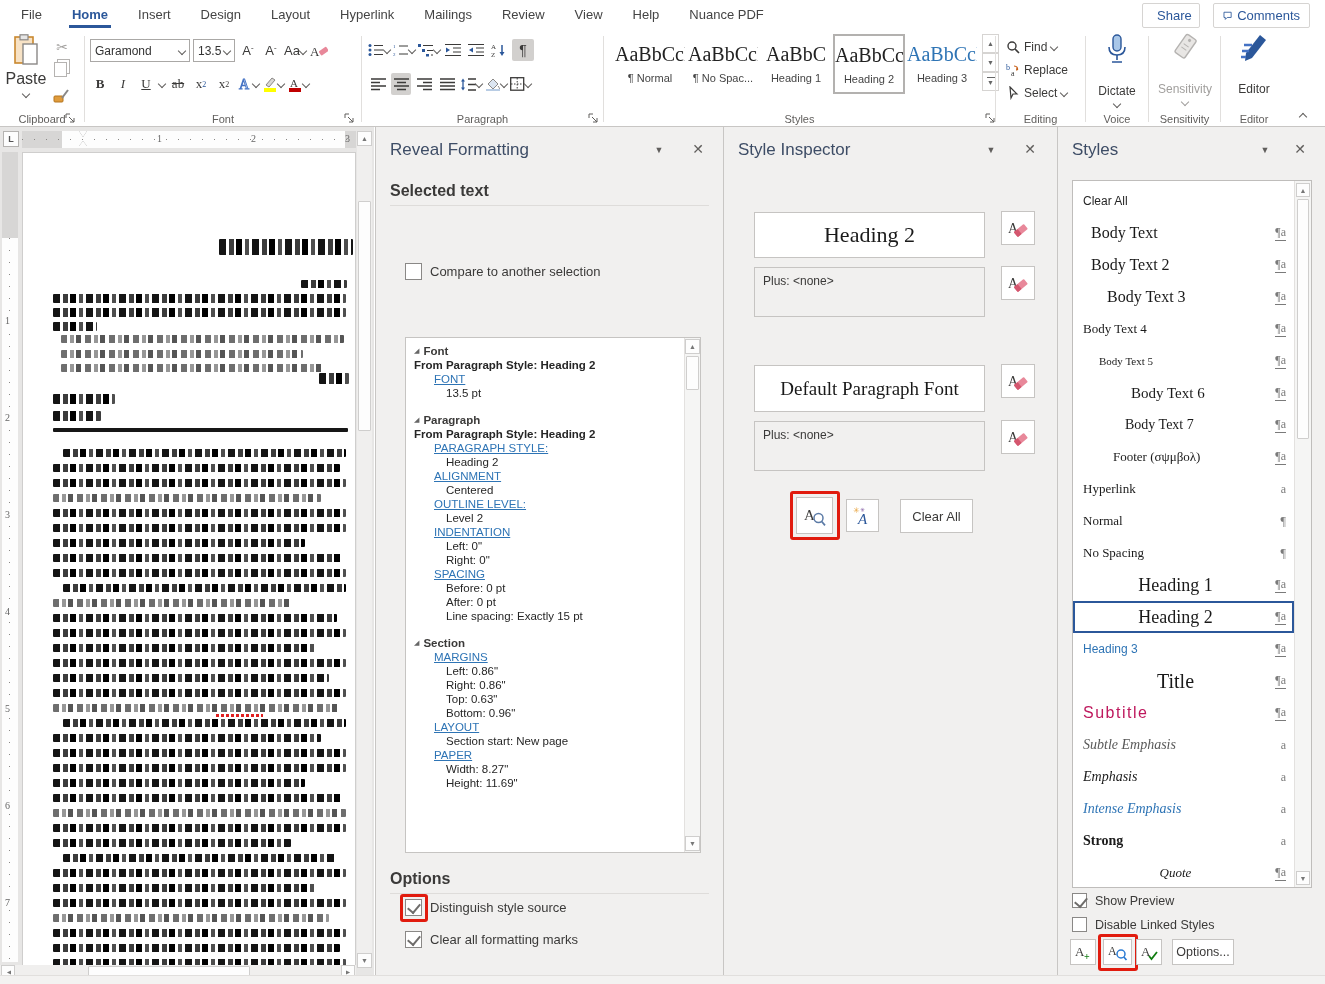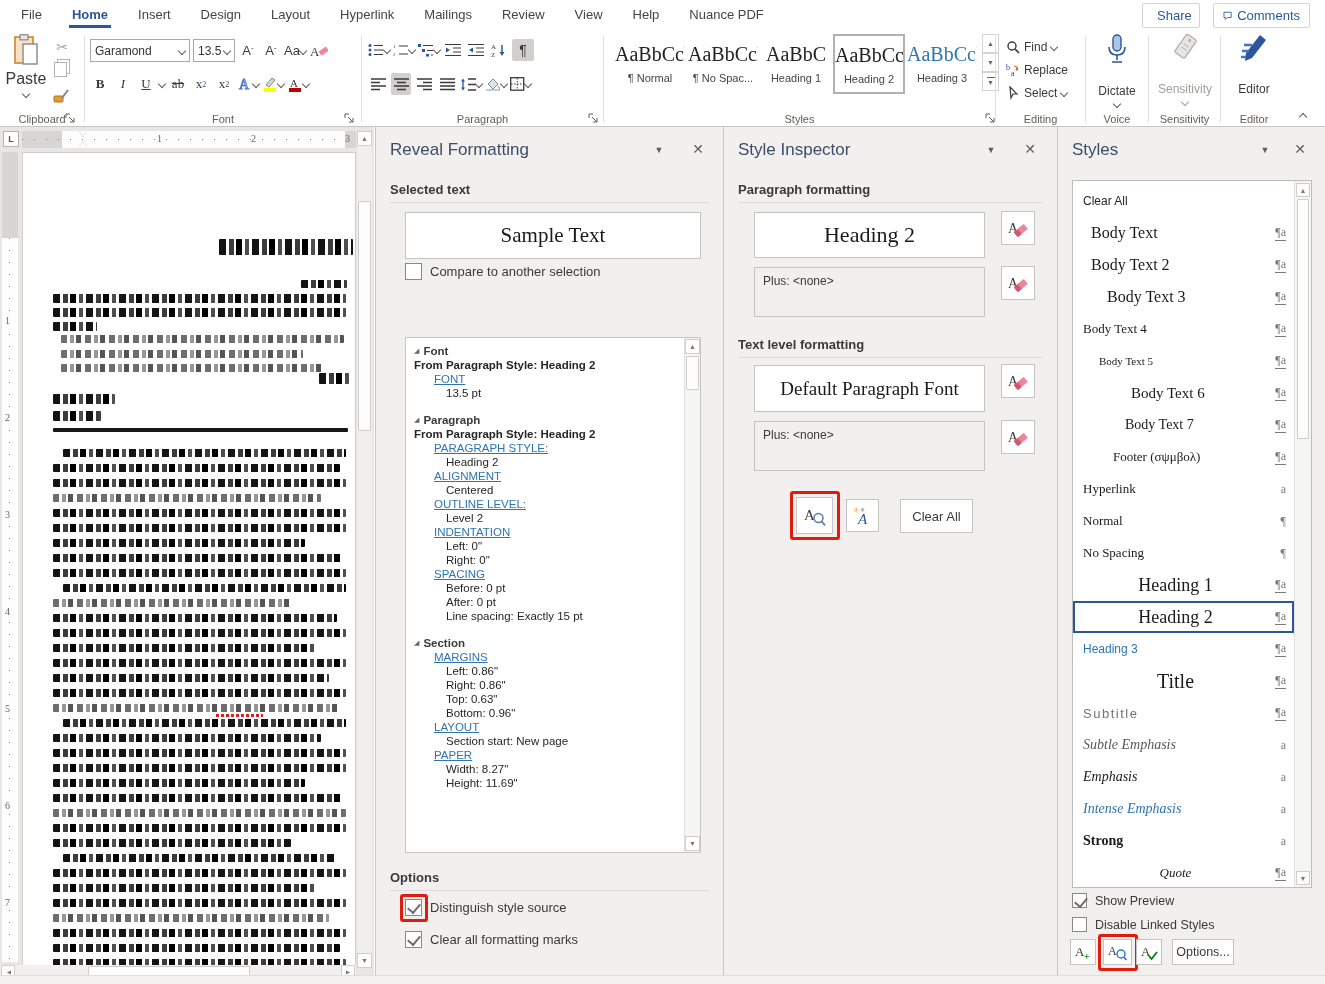--- a/index.html
+++ b/index.html
@@ -74,21 +74,21 @@
   #doc-vscroll { position:absolute; left:357px; top:4px; width:15px; height:837px; background:#f0efee; }
   #doc-hscroll { position:absolute; left:0px; top:838px; width:356px; height:16px; background:#f0efee; }
   .rot270 { transform:rotate(-90deg); }
   .rot90 { transform:rotate(90deg); }
 
   
   .pane { position:absolute; top:127px; height:848px; background:#f1f0ef; border-left:1px solid #c8c6c4; }
   .ptitle { position:absolute; left:14px; top:13px; font-size:17px; color:#3e4d66; }
   .pclose { position:absolute; top:14px; font-size:14px; color:#605e5c; width:18px; text-align:center; }
   .pchev { position:absolute; top:18px; font-size:9px; color:#605e5c; width:16px; text-align:center; }
-  .phead { position:absolute; left:14px; right:14px; font-weight:bold; font-size:13px; color:#3b3a39;
+  .phead { position:absolute; left:14px; right:14px; font-weight:bold; font-size:16px; color:#3b3a39;
            border-bottom:1px solid #dedcda; padding-bottom:5px; }
   .whitebox { position:absolute; background:#fff; border:1px solid #c6c4c2; }
   .graybox { position:absolute; background:#f1f0ef; border:1px solid #c6c4c2; font-size:12px; color:#3b3a39; padding:6px 8px; }
   .serifcenter { display:flex; align-items:center; justify-content:center;
                  font-family:"Liberation Serif","DejaVu Serif",serif; color:#1a1a1a; }
   .cb { width:17px; height:17px; border:1px solid #8a8886; background:#fff; position:relative; display:inline-block; flex:none; }
   .cb.checked::after { content:""; position:absolute; left:4px; top:1px; width:6px; height:10px;
                        border:solid #6e6c6a; border-width:0 2px 2px 0; transform:rotate(40deg); }
   .cbrow { position:absolute; display:flex; align-items:center; gap:8px; font-size:13px; color:#3b3a39; }
   .red-annot { position:absolute; border:3px solid #e11b0e; border-radius:3px; pointer-events:none; }
@@ -129,21 +129,21 @@
   .s-bt6 .sname { font-size:15px; padding-left:48px; }
   .s-bt7 .sname { font-size:14px; padding-left:42px; }
   .s-footer .sname { font-size:13px; padding-left:30px; }
   .s-hyperlink .sname { font-size:13px; }
   .s-normal .sname { font-size:13px; }
   .s-nospacing .sname { font-size:13px; }
   .s-h1 .sname { font-size:18px; text-align:center; }
   .s-h2 .sname { font-size:18px; text-align:center; }
   .s-h3 .sname { font-family:"Liberation Sans",sans-serif; font-size:12px; color:#2e74b5; }
   .s-title .sname { font-size:20px; text-align:center; }
-  .s-subtitle .sname { font-family:"Liberation Sans",sans-serif; font-size:13px; letter-spacing:1.5px; color:#737373; }
+  .s-subtitle .sname { font-family:"Liberation Sans",sans-serif; font-size:16px; letter-spacing:1.5px; color:#be185d; }
   .s-subtle .sname { font-size:14px; font-style:italic; color:#595959; }
   .s-emphasis .sname { font-size:14px; font-style:italic; }
   .s-intense .sname { font-size:14px; font-style:italic; color:#2e74b5; }
   .s-strong .sname { font-size:14px; font-weight:bold; }
   .s-quote .sname { font-size:13px; font-style:italic; text-align:center; }
   .smallbtn { position:absolute; width:26px; height:26px; background:#fff; border:1px solid #c6c4c2;
               display:flex; align-items:center; justify-content:center; }
   #bottom-strip { position:absolute; left:0; top:975px; width:1325px; height:9px; background:#f3f2f1; border-top:1px solid #e1dfdd; }
   svg text { font-family:"Liberation Serif","DejaVu Serif",serif; }
 </style>
@@ -573,21 +573,20 @@
           <span class="rot90">▲</span>
         </div>
     </div>
   </div>
 
   <div id="reveal-pane" class="pane" style="width:348px">
     <div class="ptitle">Reveal Formatting</div>
     <div class="pchev" style="right:56px">▼</div>
     <div class="pclose" style="right:16px">✕</div>
     <div class="phead" style="top:55px">Selected text</div>
-    <div class="whitebox serifcenter" style="left:29px;top:85px;width:296px;height:47px;font-size:21px">Sample Text</div>
     <div class="cbrow" style="left:29px;top:136px">
       <span class="cb"></span>
       <span>Compare to another selection</span>
     </div>
     <div id="rf-list">
       <div id="rf-list-content">
           <div class="rf-sec">
             <div class="rf-sec-title"><span class="tri">◢</span>Font</div>
             <div class="rf-src">From Paragraph Style: Heading 2</div>
             <a class="rf-link">FONT</a>
@@ -639,42 +638,40 @@
     <div class="cbrow" style="left:29px;top:804px">
       <span class="cb checked"></span>
       <span>Clear all formatting marks</span>
     </div>
   </div>
 
   <div id="inspector-pane" class="pane" style="width:334px">
     <div class="ptitle">Style Inspector</div>
     <div class="pchev" style="right:58px">▼</div>
     <div class="pclose" style="right:18px">✕</div>
-    <div class="phead" style="top:55px">Paragraph formatting</div>
     <div class="whitebox serifcenter" style="left:30px;top:85px;width:231px;height:46px;font-size:22px">Heading 2</div>
     <div class="toolbtn eraser-btn" style="left:277px;top:84px">
       <svg width="22" height="22" viewBox="0 0 22 22">
           <text x="1" y="16" font-size="14" fill="#3b3a39">A</text>
           <g transform="rotate(-40 14 13)">
             <rect x="7" y="10" width="13" height="6.5" rx="1" fill="#e8889a"></rect>
             <rect x="7" y="10" width="5" height="6.5" rx="1" fill="#d4566e"></rect>
           </g>
         </svg>
     </div>
     <div class="graybox" style="left:30px;top:140px;width:231px;height:50px">Plus: &lt;none&gt;</div>
     <div class="toolbtn eraser-btn" style="left:277px;top:139px">
       <svg width="22" height="22" viewBox="0 0 22 22">
           <text x="1" y="16" font-size="14" fill="#3b3a39">A</text>
           <g transform="rotate(-40 14 13)">
             <rect x="7" y="10" width="13" height="6.5" rx="1" fill="#e8889a"></rect>
             <rect x="7" y="10" width="5" height="6.5" rx="1" fill="#d4566e"></rect>
           </g>
         </svg>
     </div>
-    <div class="phead" style="top:210px">Text level formatting</div>
     <div class="whitebox serifcenter" style="left:30px;top:238px;width:231px;height:47px;font-size:19px">Default Paragraph Font</div>
     <div class="toolbtn eraser-btn" style="left:277px;top:237px">
       <svg width="22" height="22" viewBox="0 0 22 22">
           <text x="1" y="16" font-size="14" fill="#3b3a39">A</text>
           <g transform="rotate(-40 14 13)">
             <rect x="7" y="10" width="13" height="6.5" rx="1" fill="#e8889a"></rect>
             <rect x="7" y="10" width="5" height="6.5" rx="1" fill="#d4566e"></rect>
           </g>
         </svg>
     </div>

